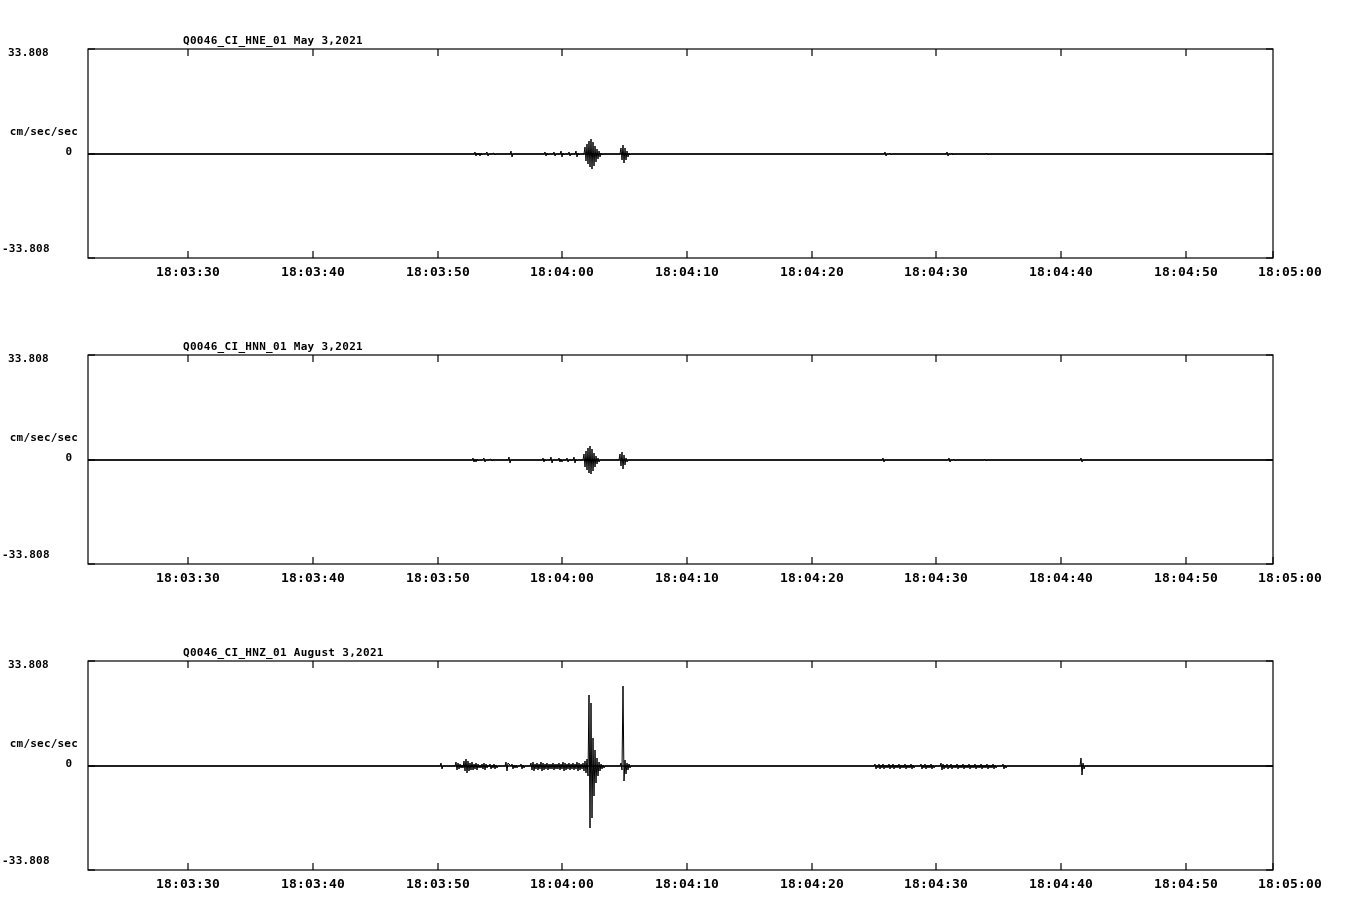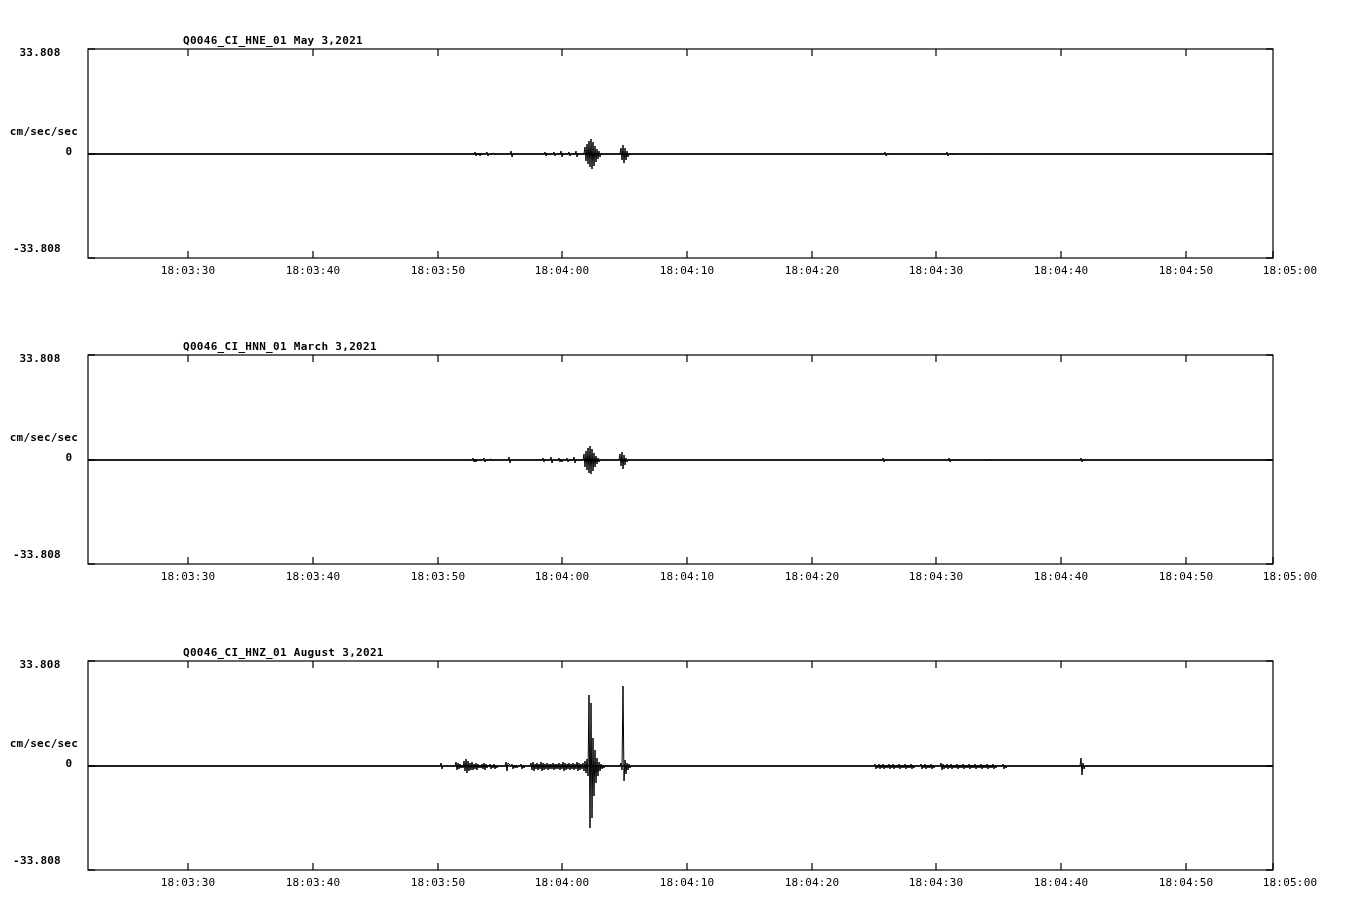--- a/index.html
+++ b/index.html
@@ -44,31 +44,31 @@
     letter-spacing: 0.3px;
     white-space: nowrap;
   }
   .ylabel-top {
     position: absolute;
     left: 8px;
     top: 40px;
     font-size: 11px;
     font-weight: bold;
     width: 64px;
-    text-align: center;
+    text-align: left;
     letter-spacing: 0.2px;
   }
   .ylabel-bottom {
     position: absolute;
     left: 2px;
     top: 236px;
     font-size: 11px;
     font-weight: bold;
     width: 70px;
-    text-align: center;
+    text-align: left;
     letter-spacing: 0.2px;
   }
   .ylabel-zero {
     position: absolute;
     left: 8px;
     top: 139px;
     font-size: 11px;
     font-weight: bold;
     width: 64px;
     text-align: right;
@@ -79,22 +79,22 @@
     top: 119px;
     font-size: 11px;
     font-weight: bold;
     width: 78px;
     text-align: right;
     letter-spacing: 0.2px;
   }
   .xtick-label {
     position: absolute;
     top: 258px;
-    font-size: 11px;
-    font-weight: normal;
+    font-size: 13px;
+    font-weight: bold;
     transform: translateX(-50%);
     white-space: nowrap;
     letter-spacing: 0.2px;
   }
 </style>
 </head>
 <body>
 
 <div class="page">
 
@@ -153,21 +153,21 @@
     <div class="xtick-label" style="left:562px">18:04:00</div>
     <div class="xtick-label" style="left:687px">18:04:10</div>
     <div class="xtick-label" style="left:812px">18:04:20</div>
     <div class="xtick-label" style="left:936px">18:04:30</div>
     <div class="xtick-label" style="left:1061px">18:04:40</div>
     <div class="xtick-label" style="left:1186px">18:04:50</div>
     <div class="xtick-label" style="left:1290px">18:05:00</div>
   </div>
 
   <div class="panel" id="panel-1">
-    <div class="panel-title">Q0046_CI_HNN_01   March 3,2021</div>
+    <div class="panel-title">Q0046_CI_HNN_01   May 3,2021</div>
     <div class="ylabel-top">33.808</div>
     <div class="yunits">cm/sec/sec</div>
     <div class="ylabel-zero">0</div>
     <div class="ylabel-bottom">-33.808</div>
 
     <svg class="plot-svg" width="1358" height="290">
       <rect x="88" y="43" width="1185" height="209" fill="none" stroke="#000000" stroke-width="1.2"></rect>
       <line x1="88" y1="148" x2="1273" y2="148" stroke="#000000" stroke-width="1.4"></line>
       <g stroke="#000000" stroke-width="1.2">
         <line x1="188" y1="252" x2="188" y2="245"></line>

